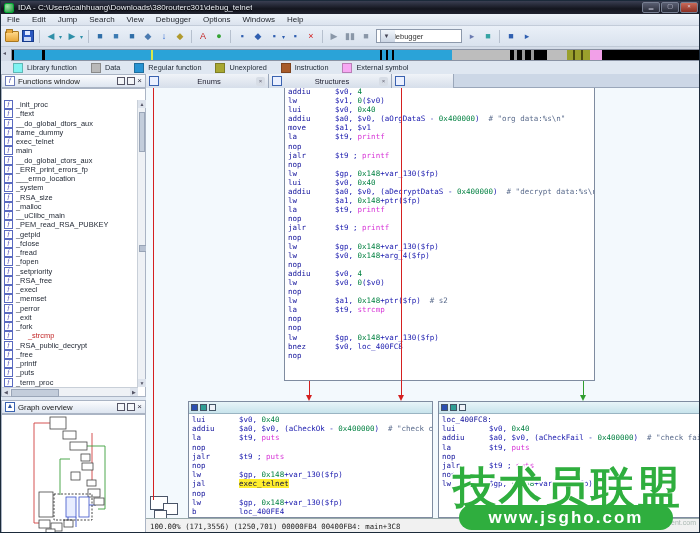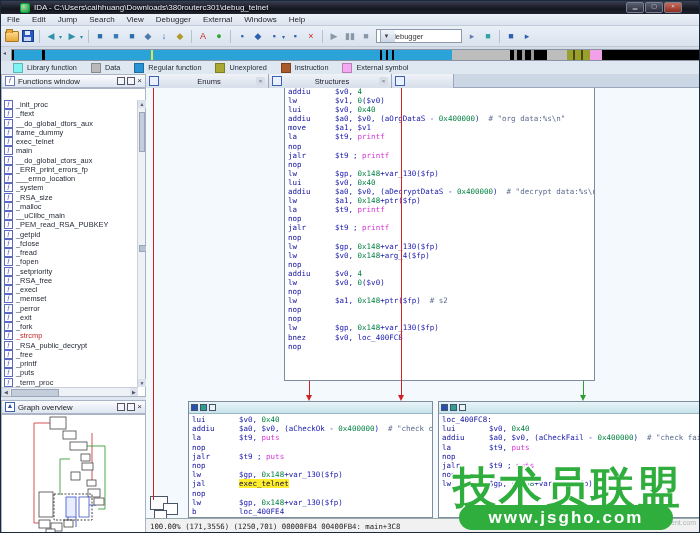--- a/index.html
+++ b/index.html
@@ -1,21 +1,21 @@
 <!DOCTYPE html>
 <html><head>
 <meta charset="utf-8">
 <style>
   html,body{margin:0;padding:0;}
   #win{position:relative;width:700px;height:533px;background:#dfe7f1;overflow:hidden;
        font-family:"Liberation Sans",sans-serif;border:1px solid #1b2a3a;box-sizing:border-box;}
   
   #titlebar{position:absolute;left:0;top:0;width:700px;height:13px;
     background:linear-gradient(#3a3f52,#14161f 60%,#20222e);color:#eef2f8;font-size:8px;
-    display:flex;align-items:center;padding:0 19px;box-sizing:border-box;}
+    display:flex;align-items:center;padding:0 3px;box-sizing:border-box;}
   #app-icon{width:8px;height:8px;border-radius:2px;margin-right:4px;flex:0 0 auto;
     background:radial-gradient(circle at 30% 30%,#9fe7a8,#1f8f3a);border:1px solid #0a3;}
   #title-text{white-space:nowrap;overflow:hidden;text-shadow:0 1px 1px #000;}
   .winbtns{margin-left:auto;display:flex;gap:1px;}
   .winbtn{width:16px;height:9px;background:linear-gradient(#5a5f72,#2a2d3a);border:1px solid #777f92;
     border-radius:2px;color:#dde;font-size:6px;line-height:7px;text-align:center;}
   .winbtn.close{background:linear-gradient(#c96a5a,#8a2f22);}
   
   #menubar{position:absolute;left:0;top:13px;width:700px;height:12px;background:linear-gradient(#eef3f9,#dbe3ee);
     display:flex;align-items:center;font-size:8px;color:#22262e;border-bottom:1px solid #c3ccd9;box-sizing:border-box;}
@@ -66,21 +66,21 @@
   .tab .tclose{width:9px;height:9px;border-radius:2px;background:#d7dde6;color:#667;font-size:6px;line-height:9px;text-align:center;flex:0 0 auto;}
   .tab.active .tclose{background:#e2754a;color:#fff;}
   
   #fnpanel{position:absolute;left:0;top:87px;width:145px;height:309px;background:#fff;border:1px solid #aab4c4;box-sizing:border-box;}
   #fn-colhead{position:absolute;left:0;top:0;width:136px;height:11px;background:linear-gradient(#fdfdfd,#e8e8ea);
     border-bottom:1px solid #c8c8cc;font-size:7.2px;color:#333;padding-left:4px;line-height:11px;box-sizing:border-box;}
   #fnlist{position:absolute;left:0;top:11px;width:136px;height:287px;overflow:hidden;}
   .fnrow{height:9.25px;display:flex;align-items:center;font-size:7.4px;color:#1d2430;white-space:nowrap;}
   .fnrow .fico{width:7px;height:7px;margin:0 3px 0 2px;background:#fff;border:1px solid #5a6ac0;color:#4540b0;
     font-size:6.5px;line-height:6px;text-align:center;font-style:italic;font-family:"Liberation Serif",serif;flex:0 0 auto;}
-  .fnrow.red{color:#c22525;}
+  .fnrow.red{color:#c22525;gap:12px;}
   #fn-vscroll{position:absolute;right:0;top:11px;width:8px;height:287px;background:#eef1f5;border-left:1px solid #c8cfd8;box-sizing:border-box;}
   .sbtn{position:absolute;left:0;width:8px;height:8px;background:#dde3ec;color:#556;font-size:5px;text-align:center;line-height:8px;}
   #fn-vthumb{position:absolute;left:1px;top:12px;width:6px;height:40px;background:#c3cddb;border:1px solid #9aa6b8;box-sizing:border-box;}
   #fn-vmark{position:absolute;left:1px;top:145px;width:6px;height:5px;background:#b8c2d2;border:1px solid #98a4b6;}
   #fn-hscroll{position:absolute;left:0;bottom:0;width:136px;height:9px;background:#eef1f5;border-top:1px solid #c8cfd8;box-sizing:border-box;}
   #fn-hthumb{position:absolute;left:9px;top:1px;width:46px;height:6px;background:#c3cddb;border:1px solid #9aa6b8;}
   
   #ovpanel{position:absolute;left:0;top:413px;width:145px;height:120px;background:#fff;border:1px solid #aab4c4;box-sizing:border-box;}
   
   #graph{position:absolute;left:145px;top:87px;width:555px;height:430px;background:#f3f9fd;overflow:hidden;}
@@ -134,21 +134,21 @@
     </span>
   </div>
 
   <div id="menubar">
       <span class="menu-item">File</span>
       <span class="menu-item">Edit</span>
       <span class="menu-item">Jump</span>
       <span class="menu-item">Search</span>
       <span class="menu-item">View</span>
       <span class="menu-item">Debugger</span>
-      <span class="menu-item">External</span>
+      <span class="menu-item">Options</span>
       <span class="menu-item">Windows</span>
       <span class="menu-item">Help</span>
     </div>
 
   <div id="toolbar">
       <span class="tbtn">
         <span class="ic-folder"></span>
       </span>
       <span class="tbtn">
         <span class="ic-floppy"></span>
@@ -477,20 +477,21 @@
           <div class="asm-line"><span class="t-m mn">nop</span></div>
           <div class="asm-line"><span class="t-m mn">jalr</span><span class="t-o">$t9 ; </span><span class="t-f">printf</span></div>
           <div class="asm-line"><span class="t-m mn">nop</span></div>
           <div class="asm-line"><span class="t-m mn">lw</span><span class="t-o">$gp, </span><span class="t-n">0x148</span><span class="t-o">+var_130($fp)</span></div>
           <div class="asm-line"><span class="t-m mn">lw</span><span class="t-o">$v0, </span><span class="t-n">0x148</span><span class="t-o">+arg_4($fp)</span></div>
           <div class="asm-line"><span class="t-m mn">nop</span></div>
           <div class="asm-line"><span class="t-m mn">addiu</span><span class="t-o">$v0, </span><span class="t-n">4</span></div>
           <div class="asm-line"><span class="t-m mn">lw</span><span class="t-o">$v0, </span><span class="t-n">0</span><span class="t-o">($v0)</span></div>
           <div class="asm-line"><span class="t-m mn">nop</span></div>
           <div class="asm-line"><span class="t-m mn">lw</span><span class="t-o">$a1, </span><span class="t-n">0x148</span><span class="t-o">+ptr($fp)</span><span class="t-c">  # s2</span></div>
+          <div class="asm-line"><span class="t-m mn">la</span><span class="t-o">$t9, </span><span class="t-f">strcmp</span></div>
           <div class="asm-line"><span class="t-m mn">nop</span></div>
           <div class="asm-line"><span class="t-m mn">nop</span></div>
           <div class="asm-line"><span class="t-m mn">lw</span><span class="t-o">$gp, </span><span class="t-n">0x148</span><span class="t-o">+var_130($fp)</span></div>
           <div class="asm-line"><span class="t-m mn">bnez</span><span class="t-o">$v0, loc_400FC8</span></div>
           <div class="asm-line"><span class="t-m mn">nop</span></div>
         </div>
     </div>
 
     <div class="bb small" id="bb-ok" style="left:42px;top:313px;width:245px;height:117px;">
       <div class="bbhead">

